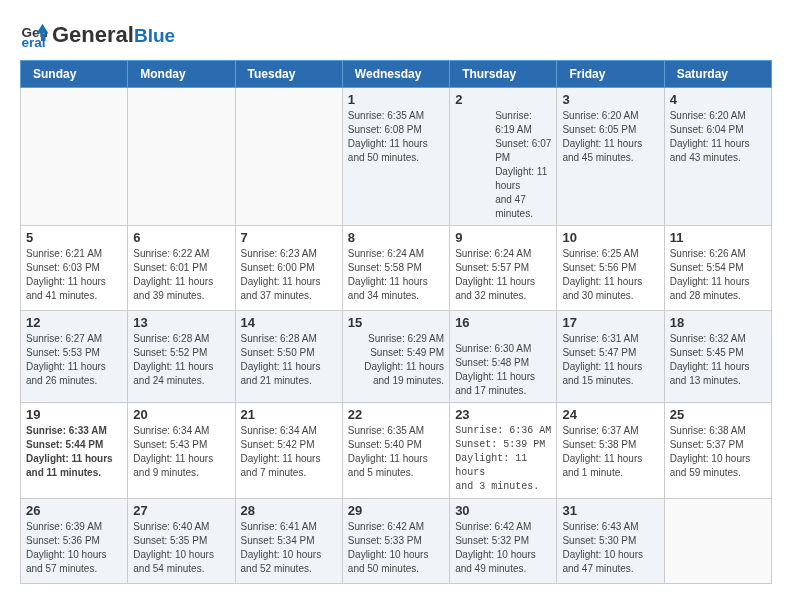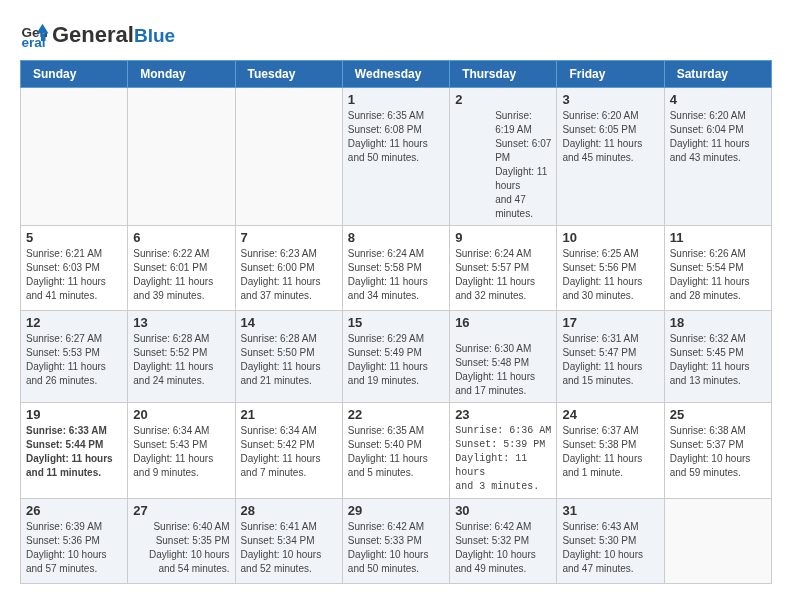--- a/index.html
+++ b/index.html
@@ -212,21 +212,21 @@
         </td>
         <td>
           <div class="day-number">14</div>
           <div class="day-info" style="white-space: pre-line;">Sunrise: 6:28 AM
 Sunset: 5:50 PM
 Daylight: 11 hours
 and 21 minutes.</div>
         </td>
         <td>
           <div class="day-number">15</div>
-          <div class="day-info" style="white-space: pre-line;">Sunrise: 6:29 AM
+          <div class="day-info" style="white-space: pre-line; text-align: right;">Sunrise: 6:29 AM
 Sunset: 5:49 PM
 Daylight: 11 hours
 and 19 minutes.</div>
         </td>
         <td>
           <div class="day-number">16</div>
           <div class="day-info" style="white-space: pre-line; margin-top: 12px;">Sunrise: 6:30 AM
 Sunset: 5:48 PM
 Daylight: 11 hours
 and 17 minutes.</div>
@@ -300,21 +300,21 @@
       <tr>
         <td>
           <div class="day-number">26</div>
           <div class="day-info" style="white-space: pre-line;">Sunrise: 6:39 AM
 Sunset: 5:36 PM
 Daylight: 10 hours
 and 57 minutes.</div>
         </td>
         <td>
           <div class="day-number">27</div>
-          <div class="day-info" style="white-space: pre-line; text-align: right;">Sunrise: 6:40 AM
+          <div class="day-info" style="white-space: pre-line;">Sunrise: 6:40 AM
 Sunset: 5:35 PM
 Daylight: 10 hours
 and 54 minutes.</div>
         </td>
         <td>
           <div class="day-number">28</div>
           <div class="day-info" style="white-space: pre-line;">Sunrise: 6:41 AM
 Sunset: 5:34 PM
 Daylight: 10 hours
 and 52 minutes.</div>

